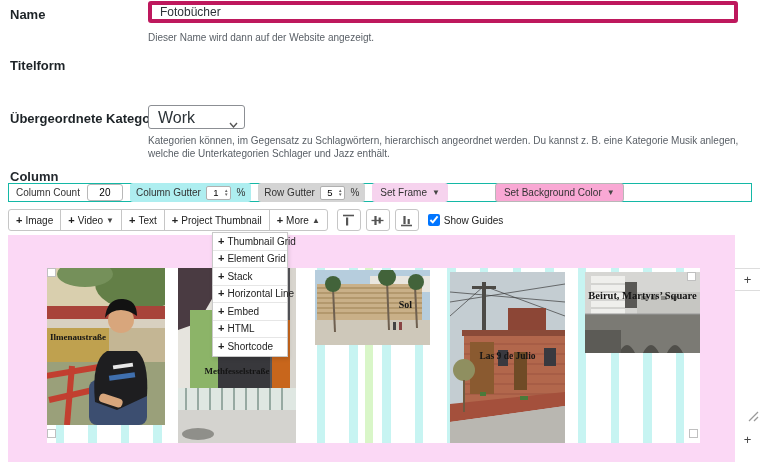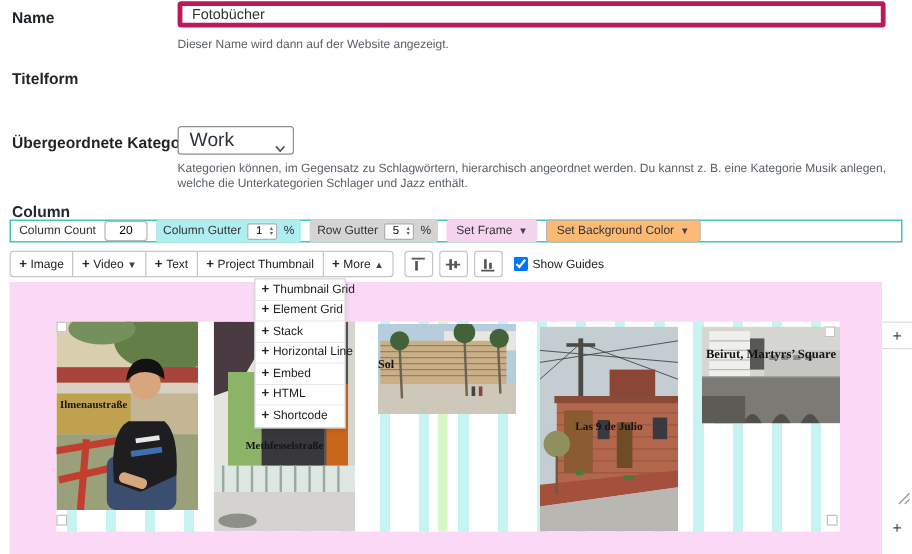--- a/index.html
+++ b/index.html
@@ -35,21 +35,21 @@
             font-size:10px;font-family:inherit;}
   .chip{display:flex;align-items:center;gap:5px;padding:2px 6px;border-radius:3px;height:19px;}
   .chip-cyan{background:var(--column-gutter-chip);}
   .chip-gray{background:var(--row-gutter-chip);}
   .numbox{display:flex;align-items:center;background:#fff;border:1px solid #b0b0b0;border-radius:2px;
           height:14px;padding:0 2px;}
   .numbox input{width:14px;border:0;font-size:9.5px;text-align:center;font-family:inherit;background:transparent;}
   .stepper{display:flex;flex-direction:column;line-height:4px;font-size:4.5px;color:#666;margin-left:1px;}
   .chip-btn{display:flex;align-items:center;gap:5px;padding:3px 8px;border-radius:3px;height:19px;cursor:pointer;}
   .chip-pink{background:var(--set-frame-chip);}
-  .btn-white{background:#fdba74;border:1px solid #b8b8b8;}
+  .btn-white{background:#f9a8d4;border:1px solid #b8b8b8;margin-left:40px;}
   .arr{font-size:8px;color:#444;}
 
   
   .toolbar{position:absolute;left:8px;top:207px;width:744px;height:26px;display:flex;align-items:center;font-size:10px;}
   .btn-group{display:flex;border:1px solid #c6c6c6;border-radius:3px;background:#fff;height:22px;}
   .tb-btn{display:flex;align-items:center;gap:3px;padding:0 7px;border-right:1px solid #c6c6c6;color:#222;cursor:pointer;white-space:nowrap;}
   .tb-btn:last-child{border-right:0;}
   .plus{font-weight:800;font-size:11px;line-height:1;}
   .icon-btn{width:24px;height:22px;border:1px solid #c6c6c6;border-radius:3px;background:#fff;display:flex;
             align-items:center;justify-content:center;margin-left:5px;cursor:pointer;}
@@ -279,21 +279,21 @@
             <line x1="72" y1="10" x2="74" y2="60"></line>
             <line x1="100" y1="16" x2="102" y2="58"></line>
         </g>
         <circle cx="18" cy="14" r="8" fill="#42633a"></circle>
           <circle cx="72" cy="7" r="9" fill="#42633a"></circle>
           <circle cx="101" cy="12" r="8" fill="#42633a"></circle>
         <rect x="78" y="52" width="3" height="8" fill="#444"></rect>
           <rect x="84" y="52" width="3" height="8" fill="#884444"></rect>
       </svg>
     </div>
-    <div class="caption" style="left:307px;top:64px;width:97px;text-align:left;font-size:10px">Sol</div>
+    <div class="caption" style="left:307px;top:64px;width:97px;text-align:right;font-size:10px">Sol</div>
 
     <div class="photo" style="left:442px;top:37px;width:115px;height:171px">
       <svg viewBox="0 0 115 171" preserveAspectRatio="none">
         <rect width="115" height="171" fill="#c4cdd2"></rect>
         <g stroke="#3c3c3c" stroke-width="0.7">
           <line x1="0" y1="30" x2="115" y2="12"></line>
             <line x1="0" y1="20" x2="115" y2="30"></line>
           <line x1="34" y1="14" x2="115" y2="44"></line>
             <line x1="34" y1="14" x2="0" y2="44"></line>
         </g>

